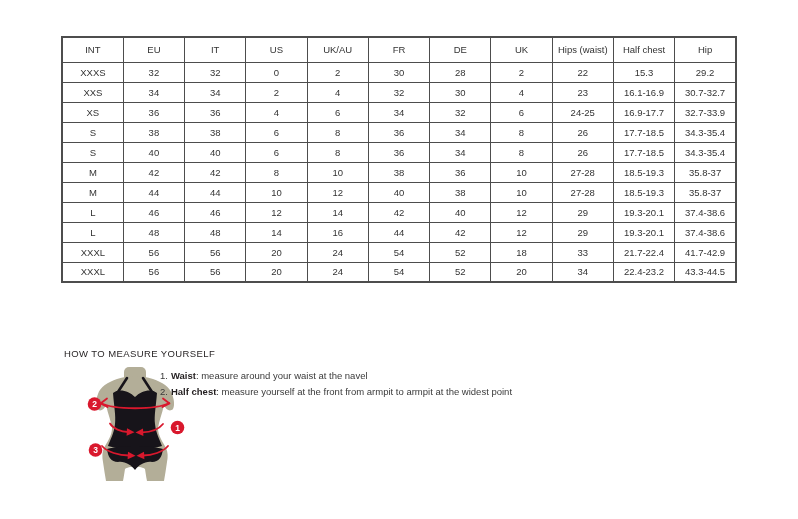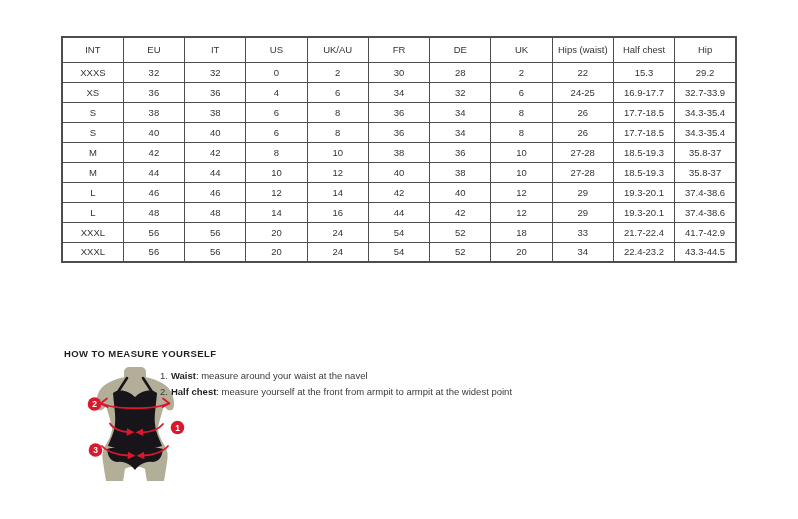--- a/index.html
+++ b/index.html
@@ -45,21 +45,21 @@
   }
   table.size-chart th { height: 25px; }
   table.size-chart td { height: 20px; }
 
   
   .measure-title {
     position: absolute;
     left: 64px;
     top: 348px;
     font-size: 9.5px;
-    font-weight: bold;
+    font-weight: normal;
     letter-spacing: 0.4px;
     color: var(--heading-text);
   }
   .figure-wrap {
     position: absolute;
     left: 82px;
     top: 366px;
     width: 112px;
     height: 122px;
   }
@@ -116,20 +116,33 @@
         <td>0</td>
         <td>2</td>
         <td>30</td>
         <td>28</td>
         <td>2</td>
         <td>22</td>
         <td>15.3</td>
         <td>29.2</td>
       </tr>
       <tr>
+        <td>XXS</td>
+        <td>34</td>
+        <td>34</td>
+        <td>2</td>
+        <td>4</td>
+        <td>32</td>
+        <td>30</td>
+        <td>4</td>
+        <td>23</td>
+        <td>16.1-16.9</td>
+        <td>30.7-32.7</td>
+      </tr>
+      <tr>
         <td>XS</td>
         <td>36</td>
         <td>36</td>
         <td>4</td>
         <td>6</td>
         <td>34</td>
         <td>32</td>
         <td>6</td>
         <td>24-25</td>
         <td>16.9-17.7</td>

